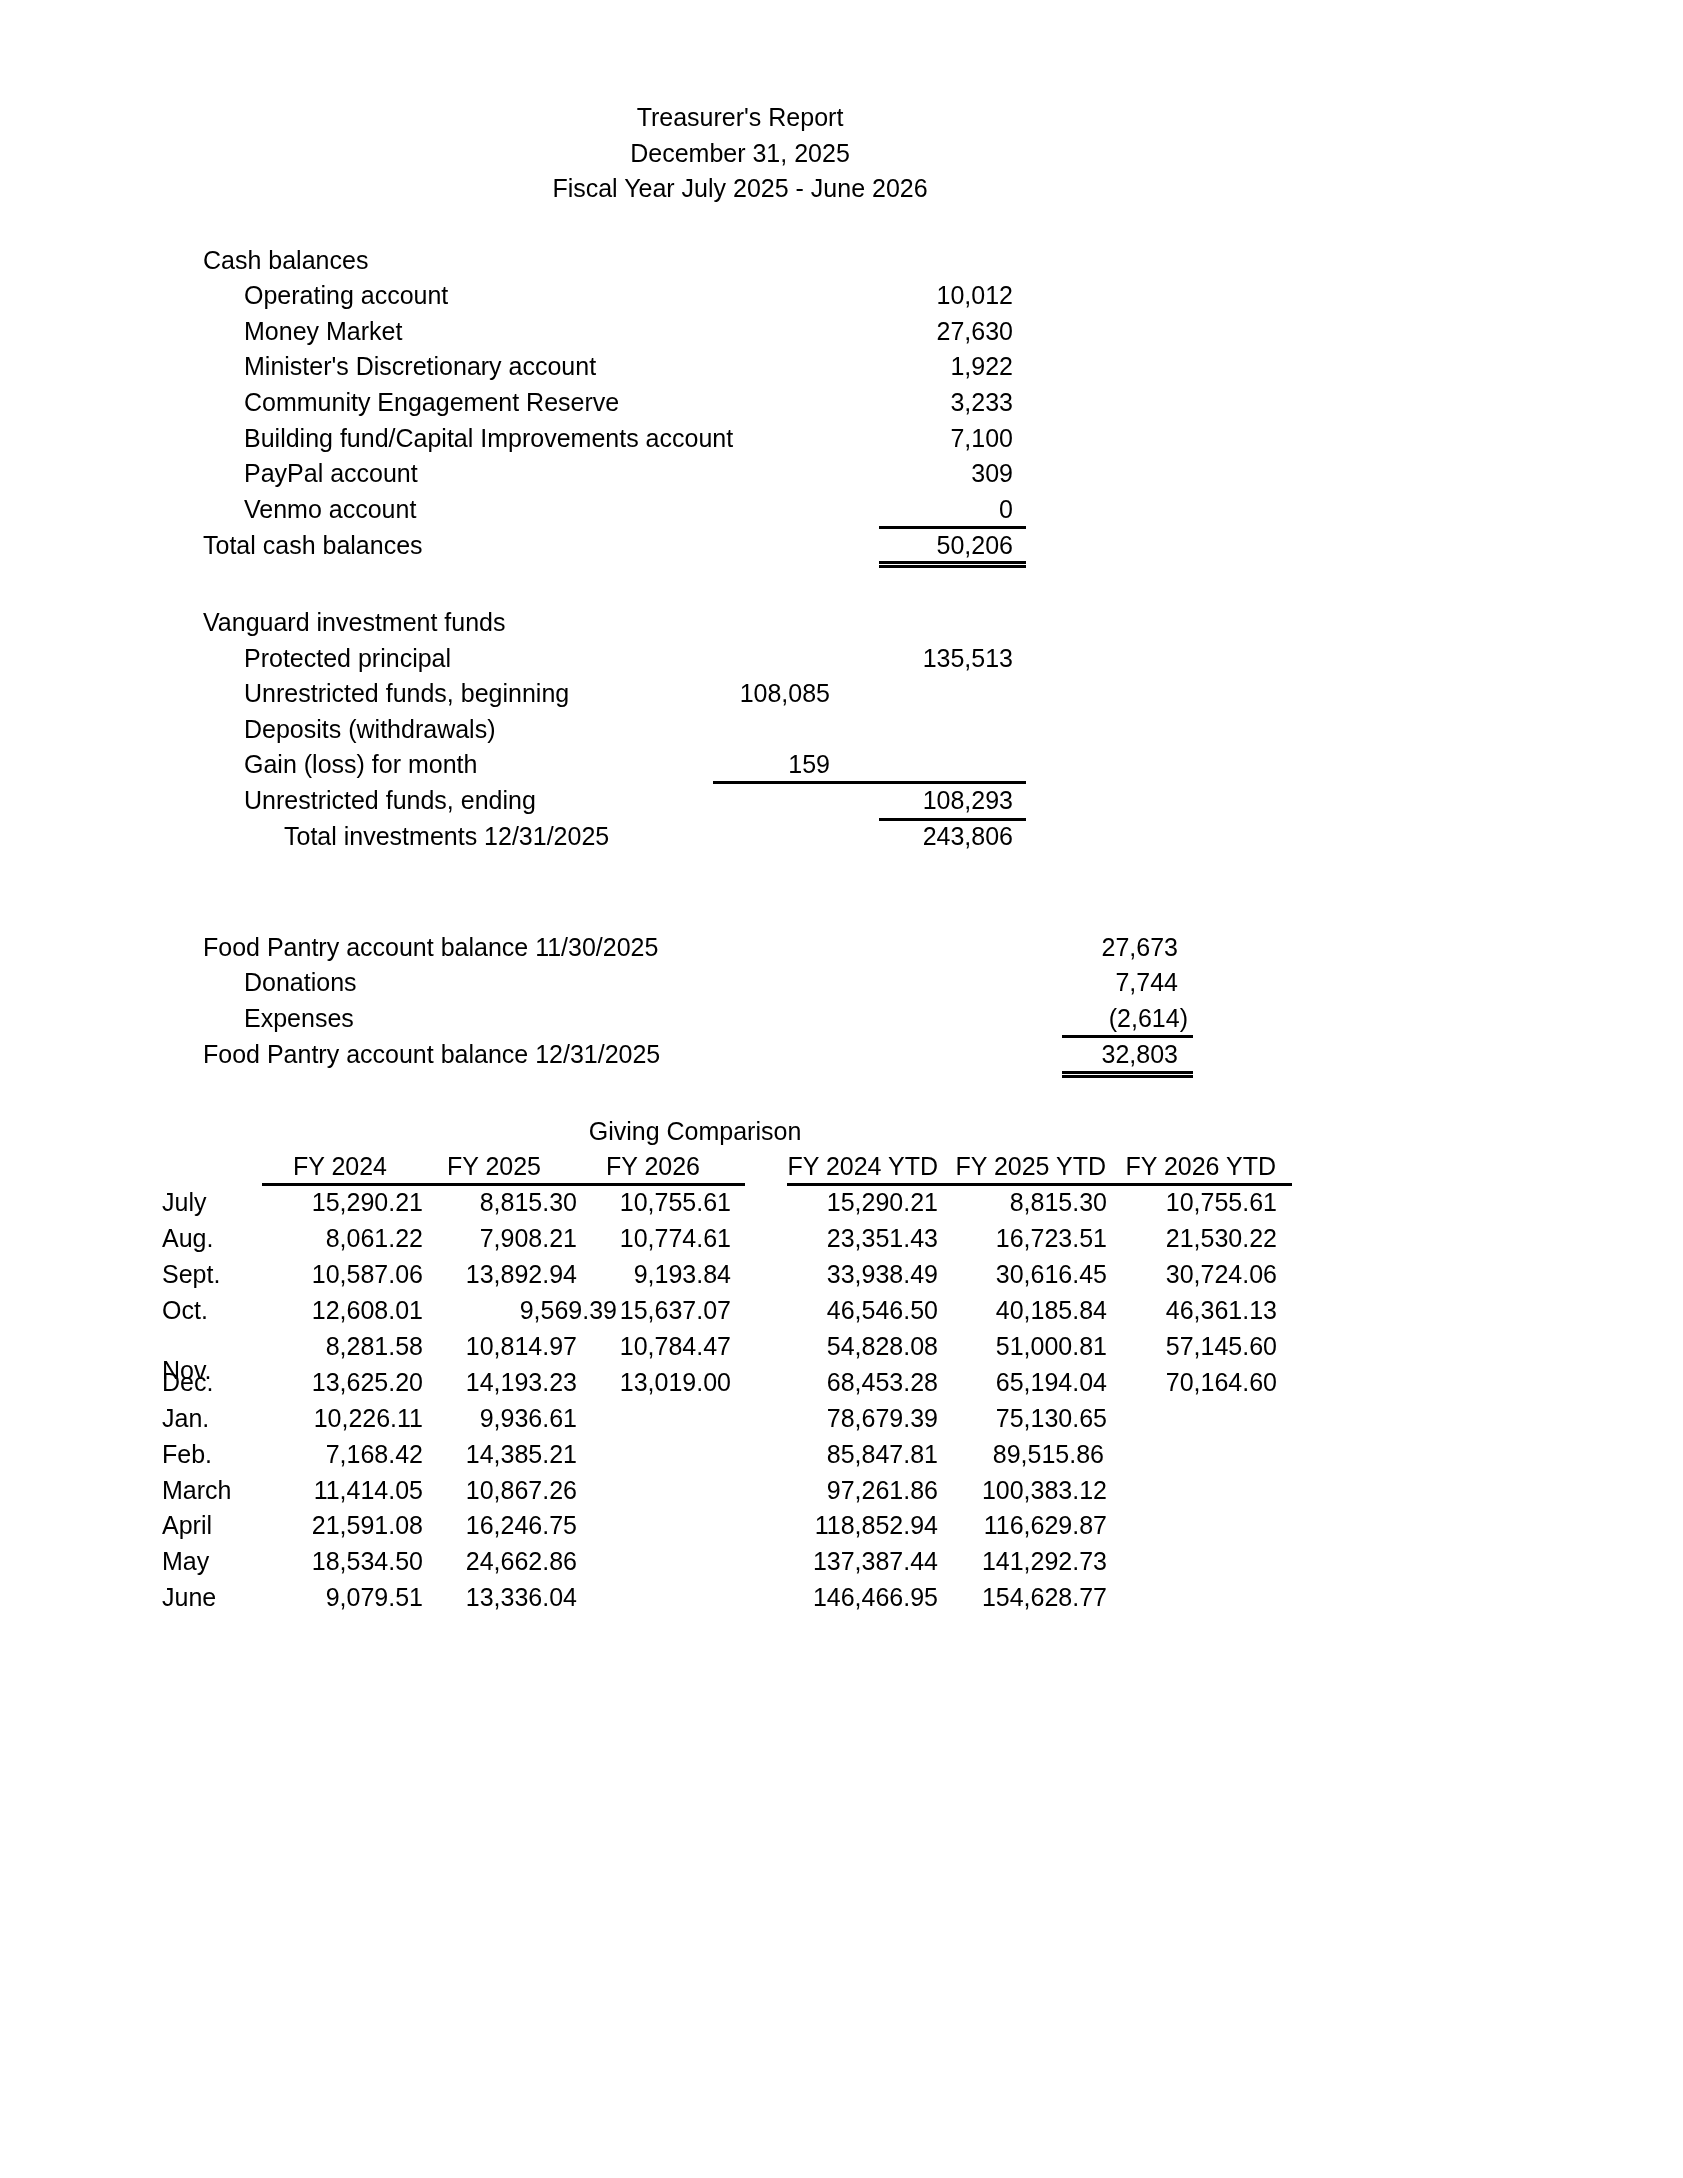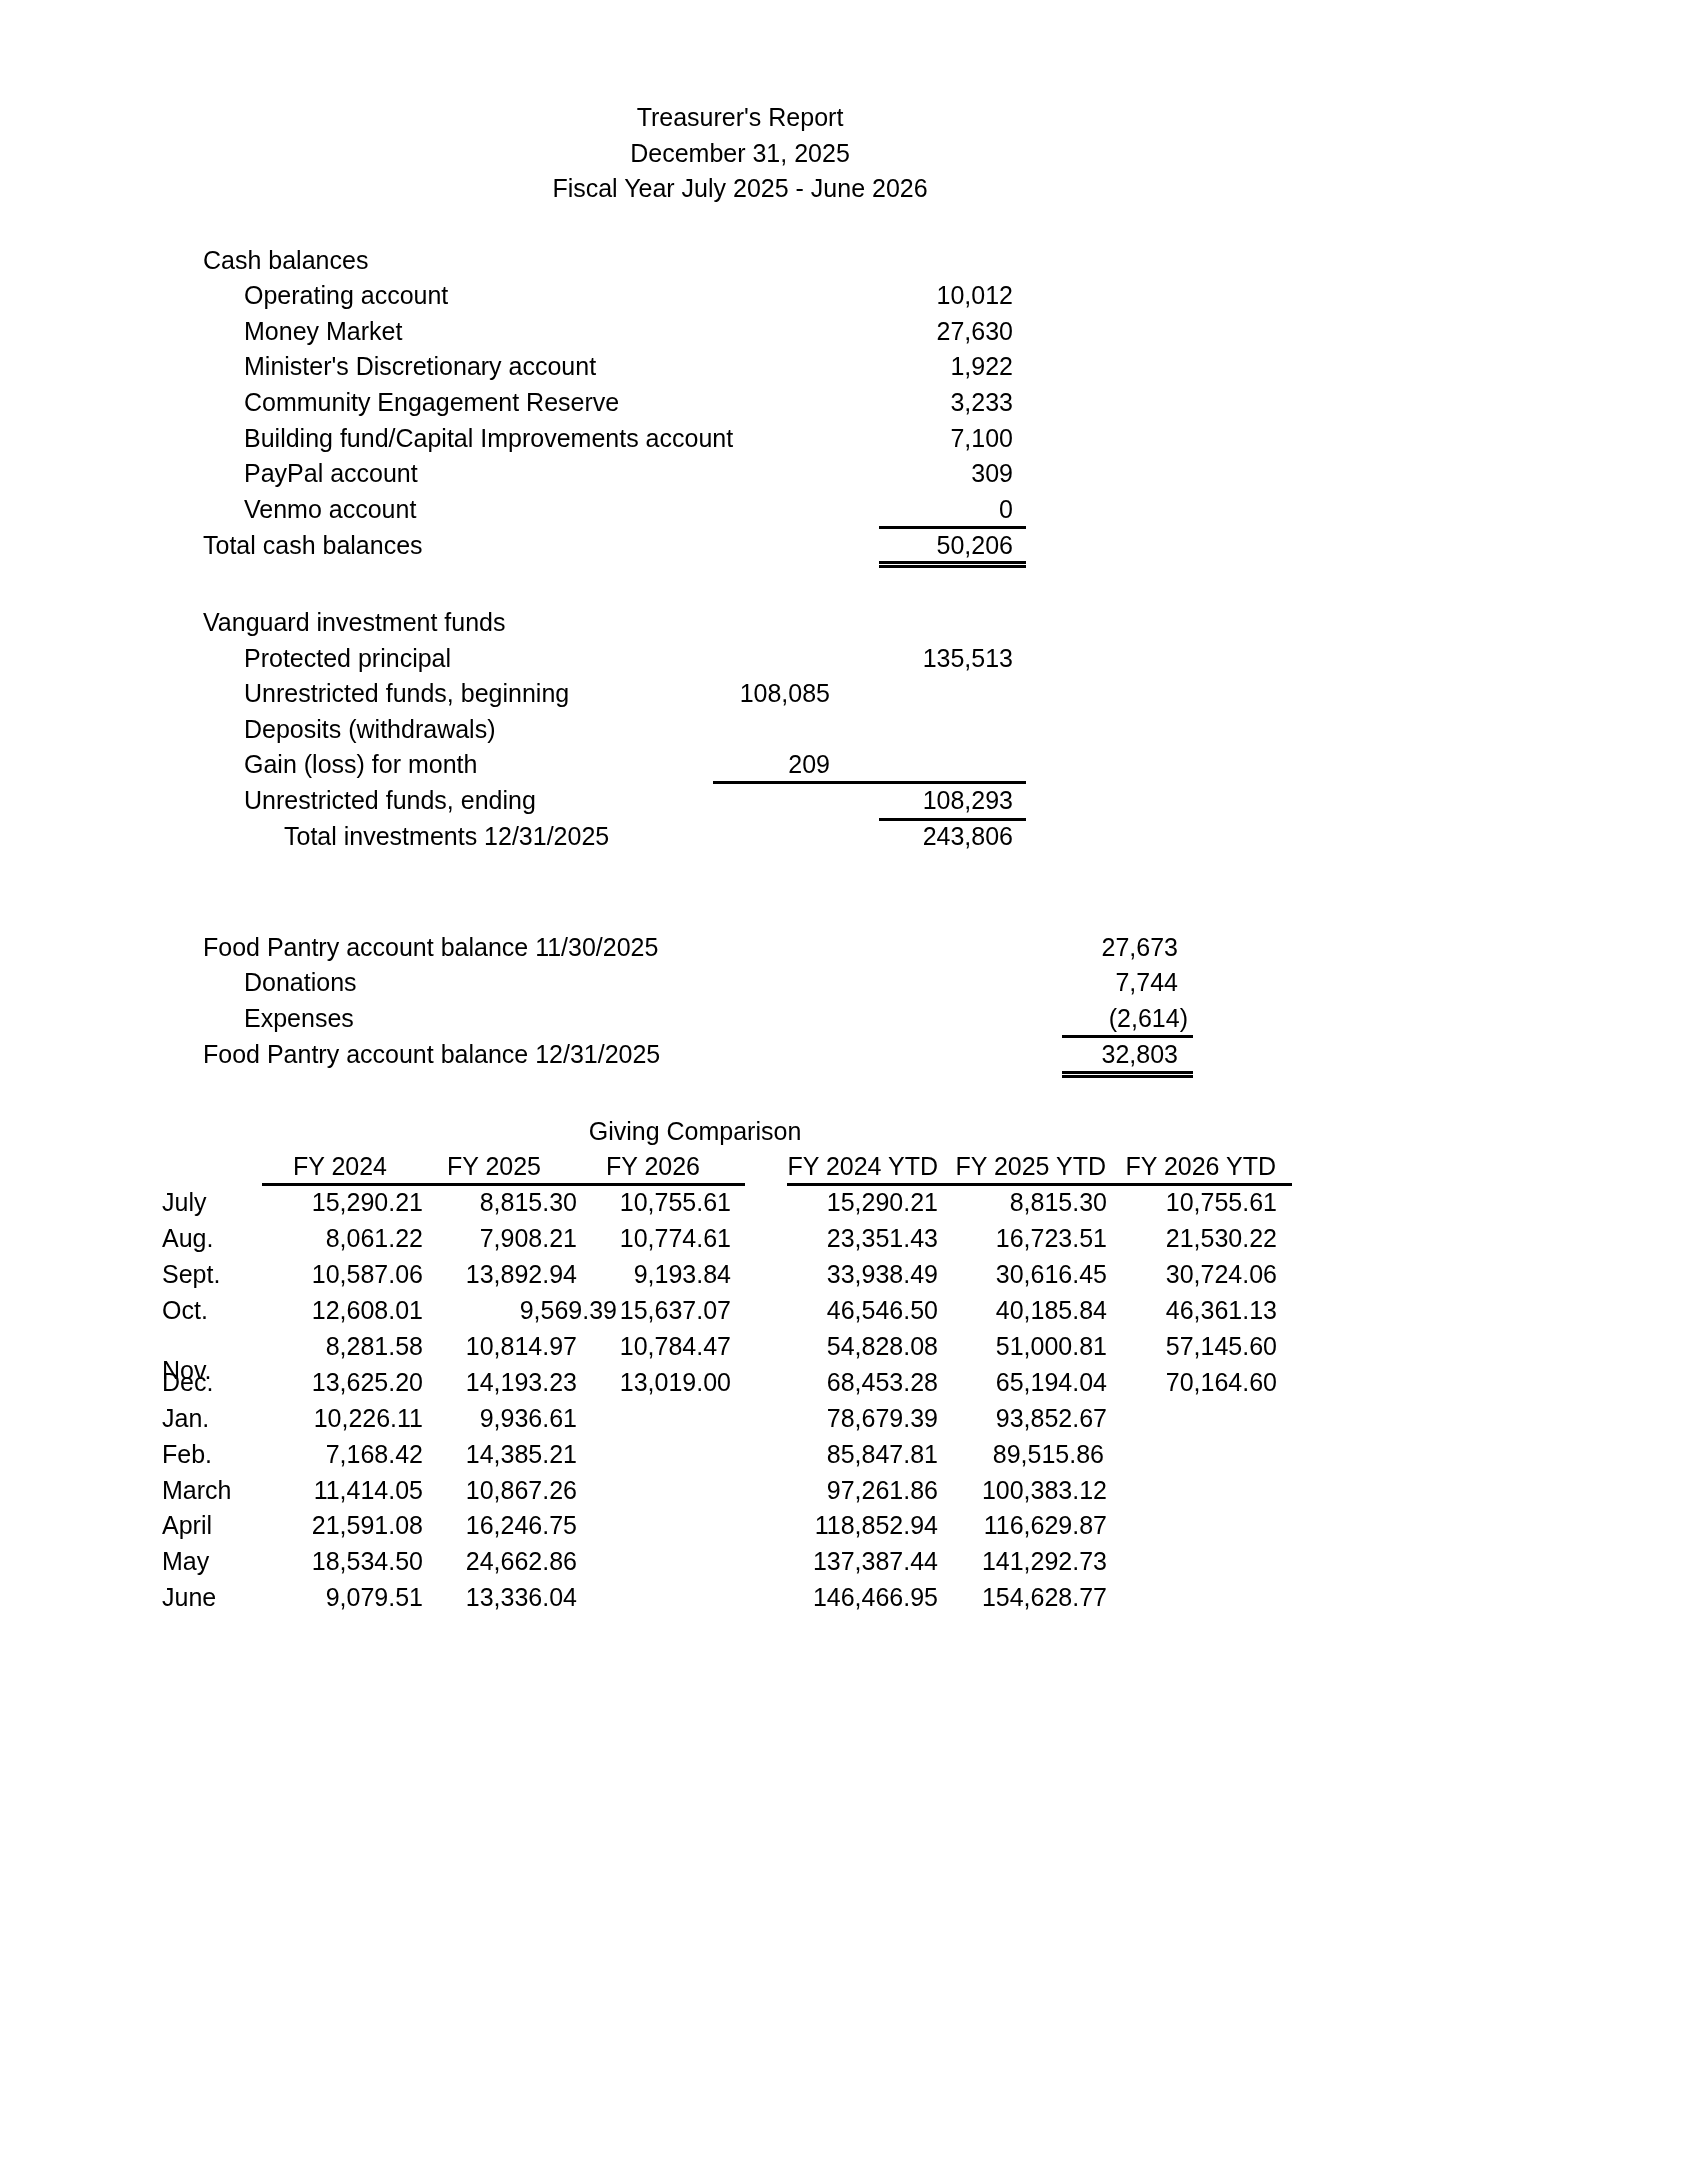--- a/index.html
+++ b/index.html
@@ -53,21 +53,21 @@
 
   <div class="t" style="left:244px; top:643px;">Protected principal</div>
   <div class="t r" style="left:1013px; top:643px;">135,513</div>
 
   <div class="t" style="left:244px; top:678px;">Unrestricted funds, beginning</div>
   <div class="t r" style="left:830px; top:678px;">108,085</div>
 
   <div class="t" style="left:244px; top:714px;">Deposits (withdrawals)</div>
 
   <div class="t" style="left:244px; top:749px;">Gain (loss) for month</div>
-  <div class="t r" style="left:830px; top:749px;">209</div>
+  <div class="t r" style="left:830px; top:749px;">159</div>
 
   <div class="line" style="left:713px; top:781px; width:313px;"></div>
 
   <div class="t" style="left:244px; top:785px;">Unrestricted funds, ending</div>
   <div class="t r" style="left:1013px; top:785px;">108,293</div>
 
   <div class="line" style="left:879px; top:818px; width:147px;"></div>
 
   <div class="t" style="left:284px; top:821px;">Total investments 12/31/2025</div>
   <div class="t r" style="left:1013px; top:821px;">243,806</div>
@@ -145,21 +145,21 @@
       <div class="t r" style="left: 577px; top: 1367px;">14,193.23</div>
       <div class="t r" style="left: 731px; top: 1367px;">13,019.00</div>
       <div class="t r" style="left: 938px; top: 1367px;">68,453.28</div>
       <div class="t r" style="left: 1107px; top: 1367px;">65,194.04</div>
       <div class="t r" style="left: 1277px; top: 1367px;">70,164.60</div>
       <div class="t" style="left: 162px; top: 1403px;">Jan.</div>
       <div class="t r" style="left: 423px; top: 1403px;">10,226.11</div>
       <div class="t r" style="left: 577px; top: 1403px;">9,936.61</div>
       <div class="t r" style="left: 731px; top: 1403px;"></div>
       <div class="t r" style="left: 938px; top: 1403px;">78,679.39</div>
-      <div class="t r" style="left: 1107px; top: 1403px;">93,852.67</div>
+      <div class="t r" style="left: 1107px; top: 1403px;">75,130.65</div>
       <div class="t r" style="left: 1277px; top: 1403px;"></div>
       <div class="t" style="left: 162px; top: 1439px;">Feb.</div>
       <div class="t r" style="left: 423px; top: 1439px;">7,168.42</div>
       <div class="t r" style="left: 577px; top: 1439px;">14,385.21</div>
       <div class="t r" style="left: 731px; top: 1439px;"></div>
       <div class="t r" style="left: 938px; top: 1439px;">85,847.81</div>
       <div class="t r" style="left: 1104px; top: 1439px;">89,515.86</div>
       <div class="t r" style="left: 1277px; top: 1439px;"></div>
       <div class="t" style="left: 162px; top: 1475px;">March</div>
       <div class="t r" style="left: 423px; top: 1475px;">11,414.05</div>

